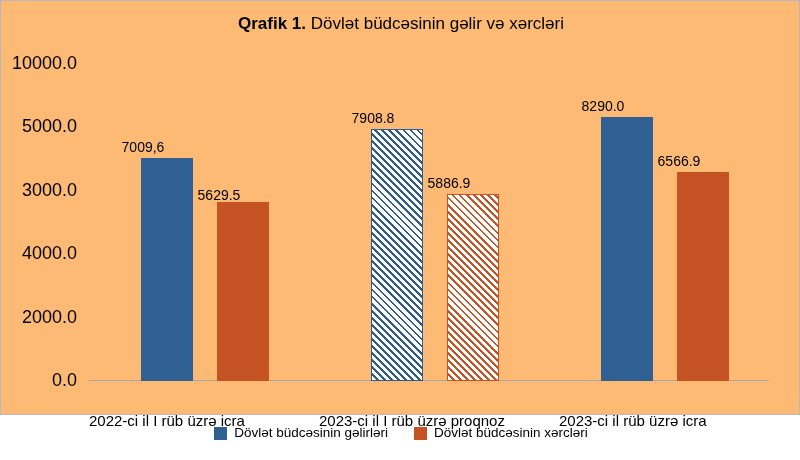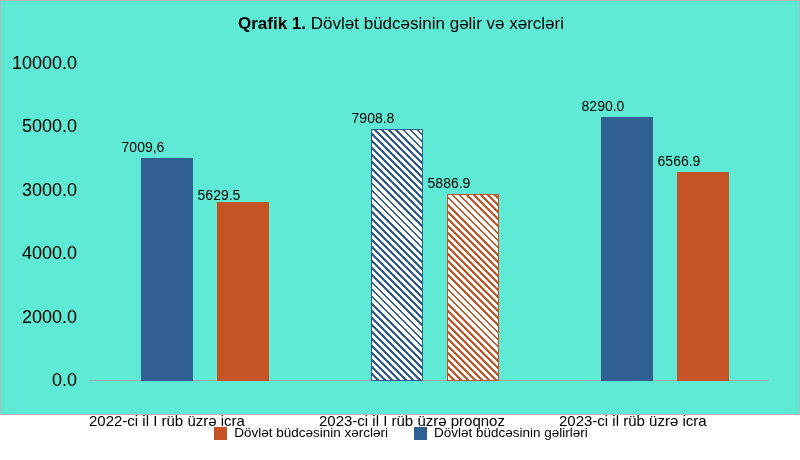--- a/index.html
+++ b/index.html
@@ -13,21 +13,21 @@
     background: #ffffff;
     font-family: "Liberation Sans", sans-serif;
     color: #000000;
     overflow: hidden;
   }
   #chart-frame {
     position: relative;
     width: 800px;
     height: 415px;
     border: 1px solid #b9b9b9;
-    background: #5eead4;
+    background: #fdba74;
   }
   
   #chart-title {
     position: absolute;
     top: 12px;
     left: 0;
     width: 800px;
     text-align: center;
     font-size: 17px;
     line-height: 22px;
@@ -189,22 +189,22 @@
       <div class="bar-label" style="left:45px; bottom:212px;">6566.9</div>
     </div>
   </div>
 
   <div class="category-label" style="left:88px;  width:200px;">2022-ci il I rüb üzrə icra</div>
   <div class="category-label" style="left:318px; width:230px;">2023-ci il I rüb üzrə proqnoz</div>
   <div class="category-label" style="left:558px; width:210px;">2023-ci il rüb üzrə icra</div>
 
   <div id="legend">
     <div class="legend-entry">
+      <span class="legend-swatch rev"></span>
+      <span>Dövlət büdcəsinin gəlirləri</span>
+    </div>
+    <div class="legend-entry">
       <span class="legend-swatch exp"></span>
       <span>Dövlət büdcəsinin xərcləri</span>
     </div>
-    <div class="legend-entry">
-      <span class="legend-swatch rev"></span>
-      <span>Dövlət büdcəsinin gəlirləri</span>
-    </div>
   </div>
 
 </div>
 
 </body></html>

